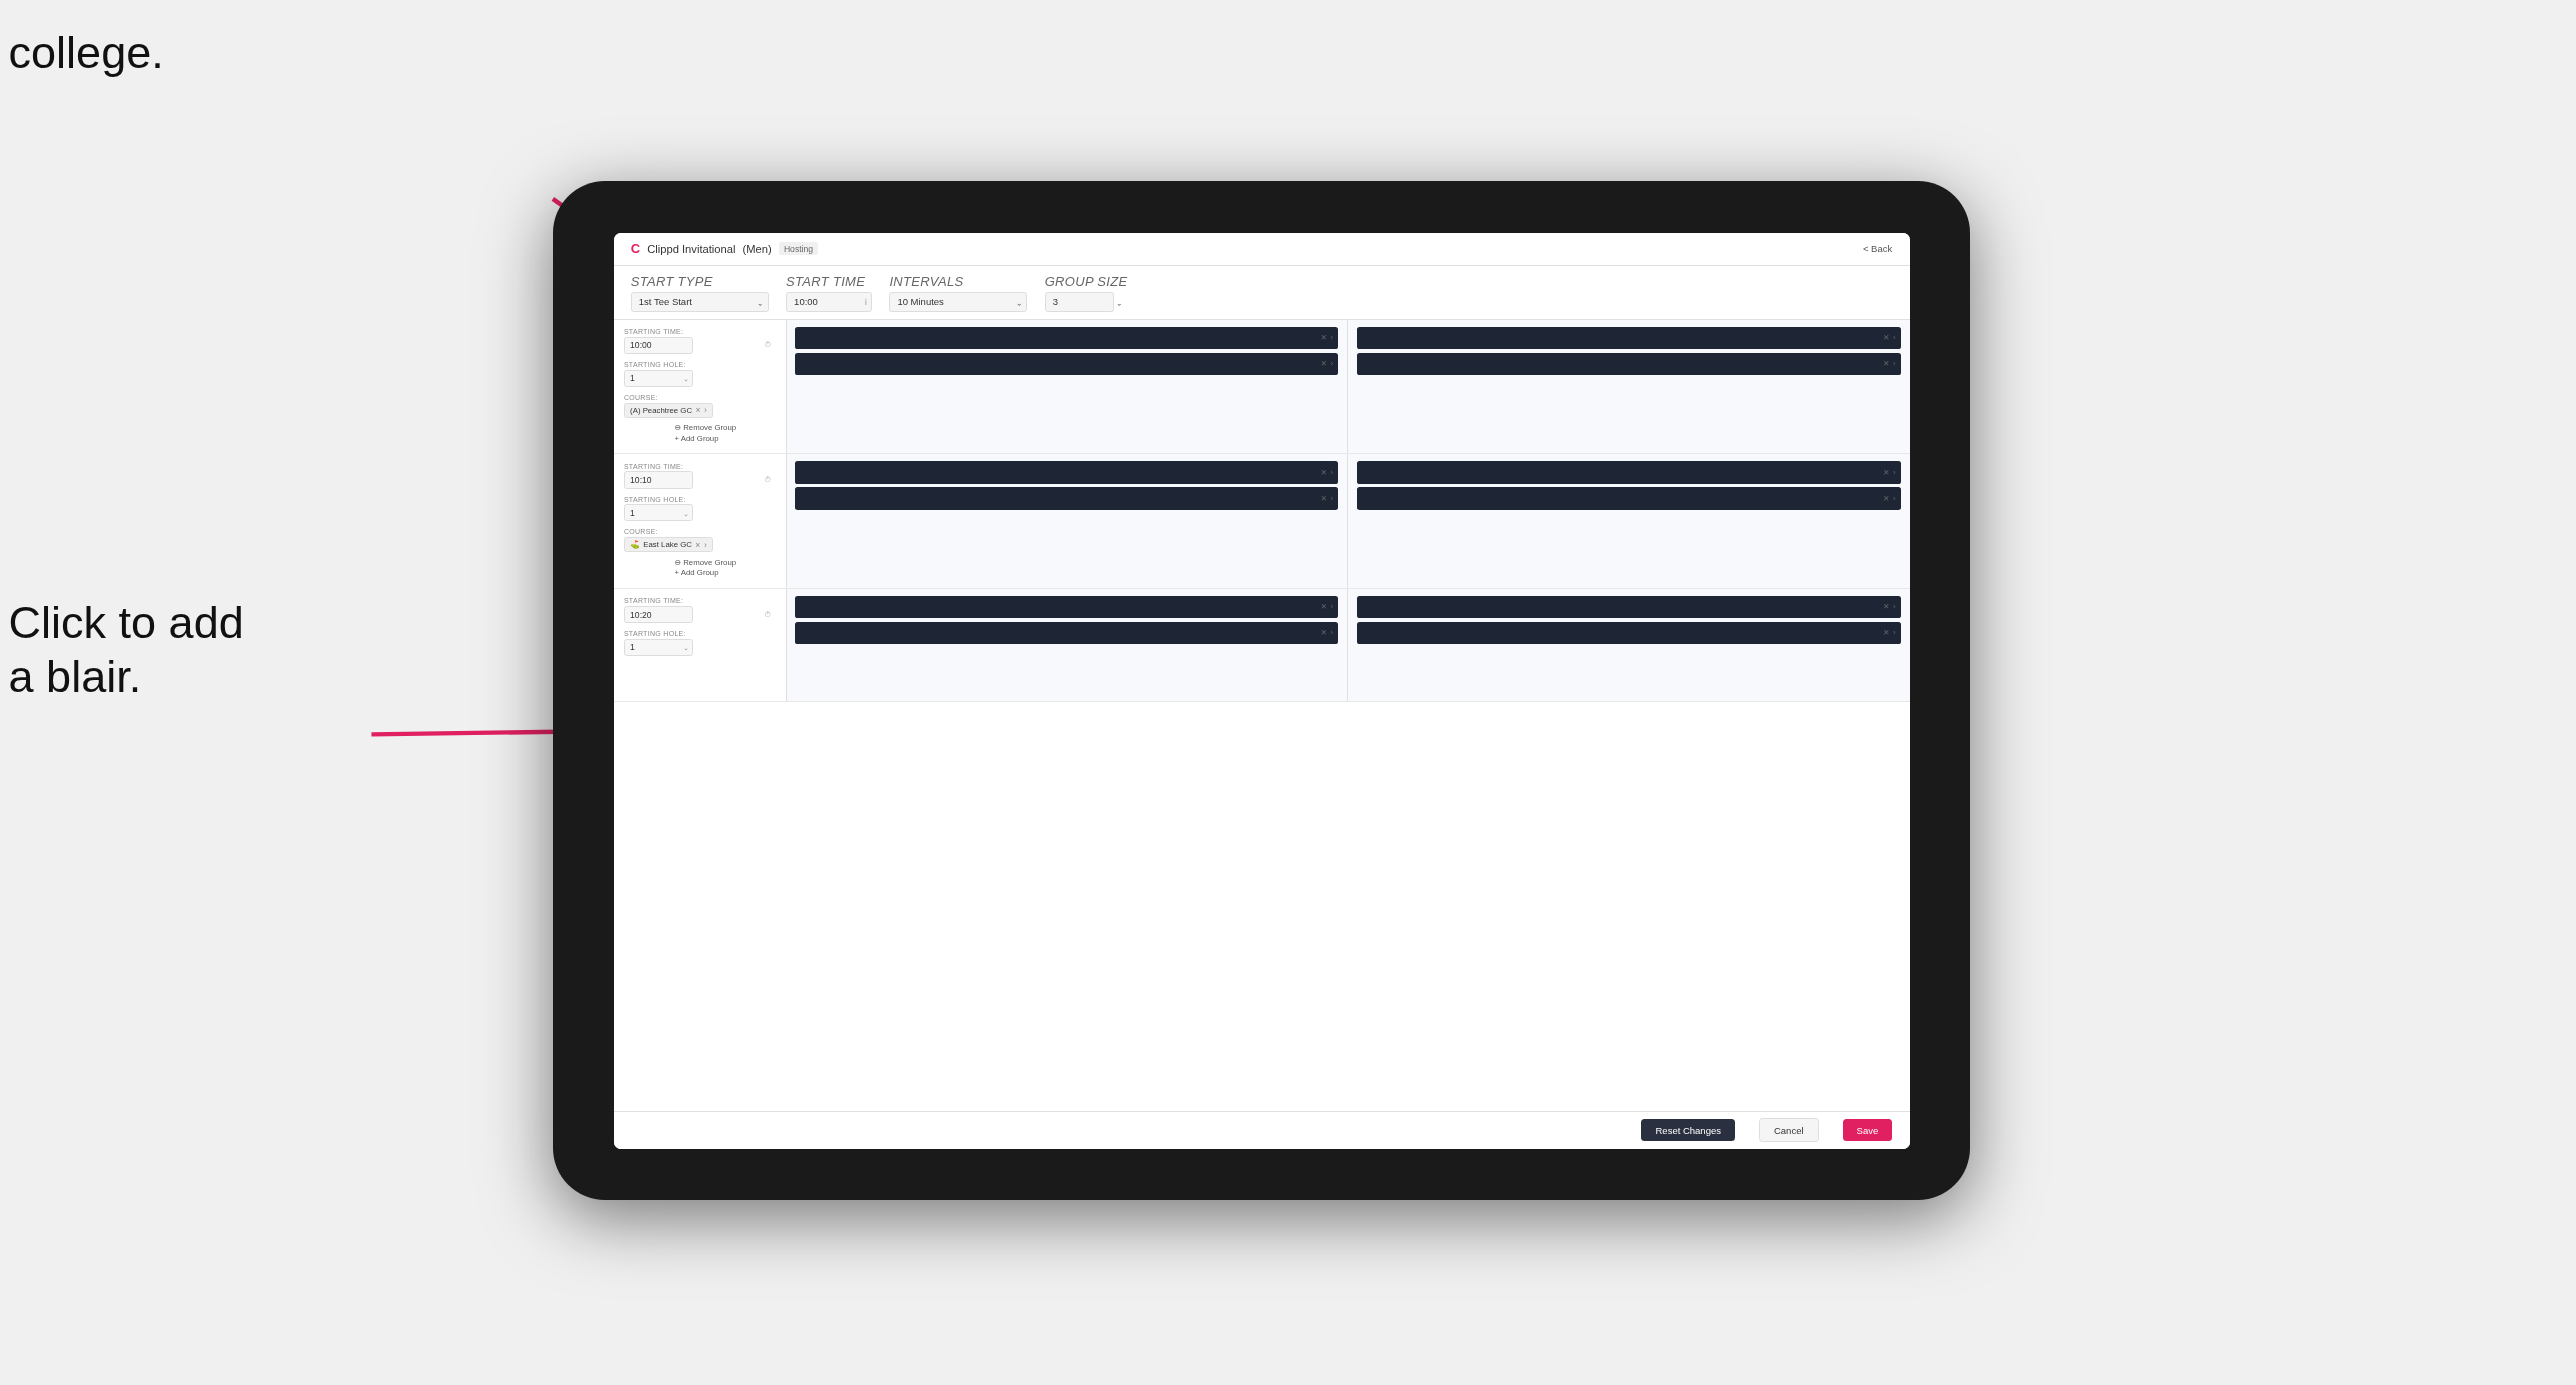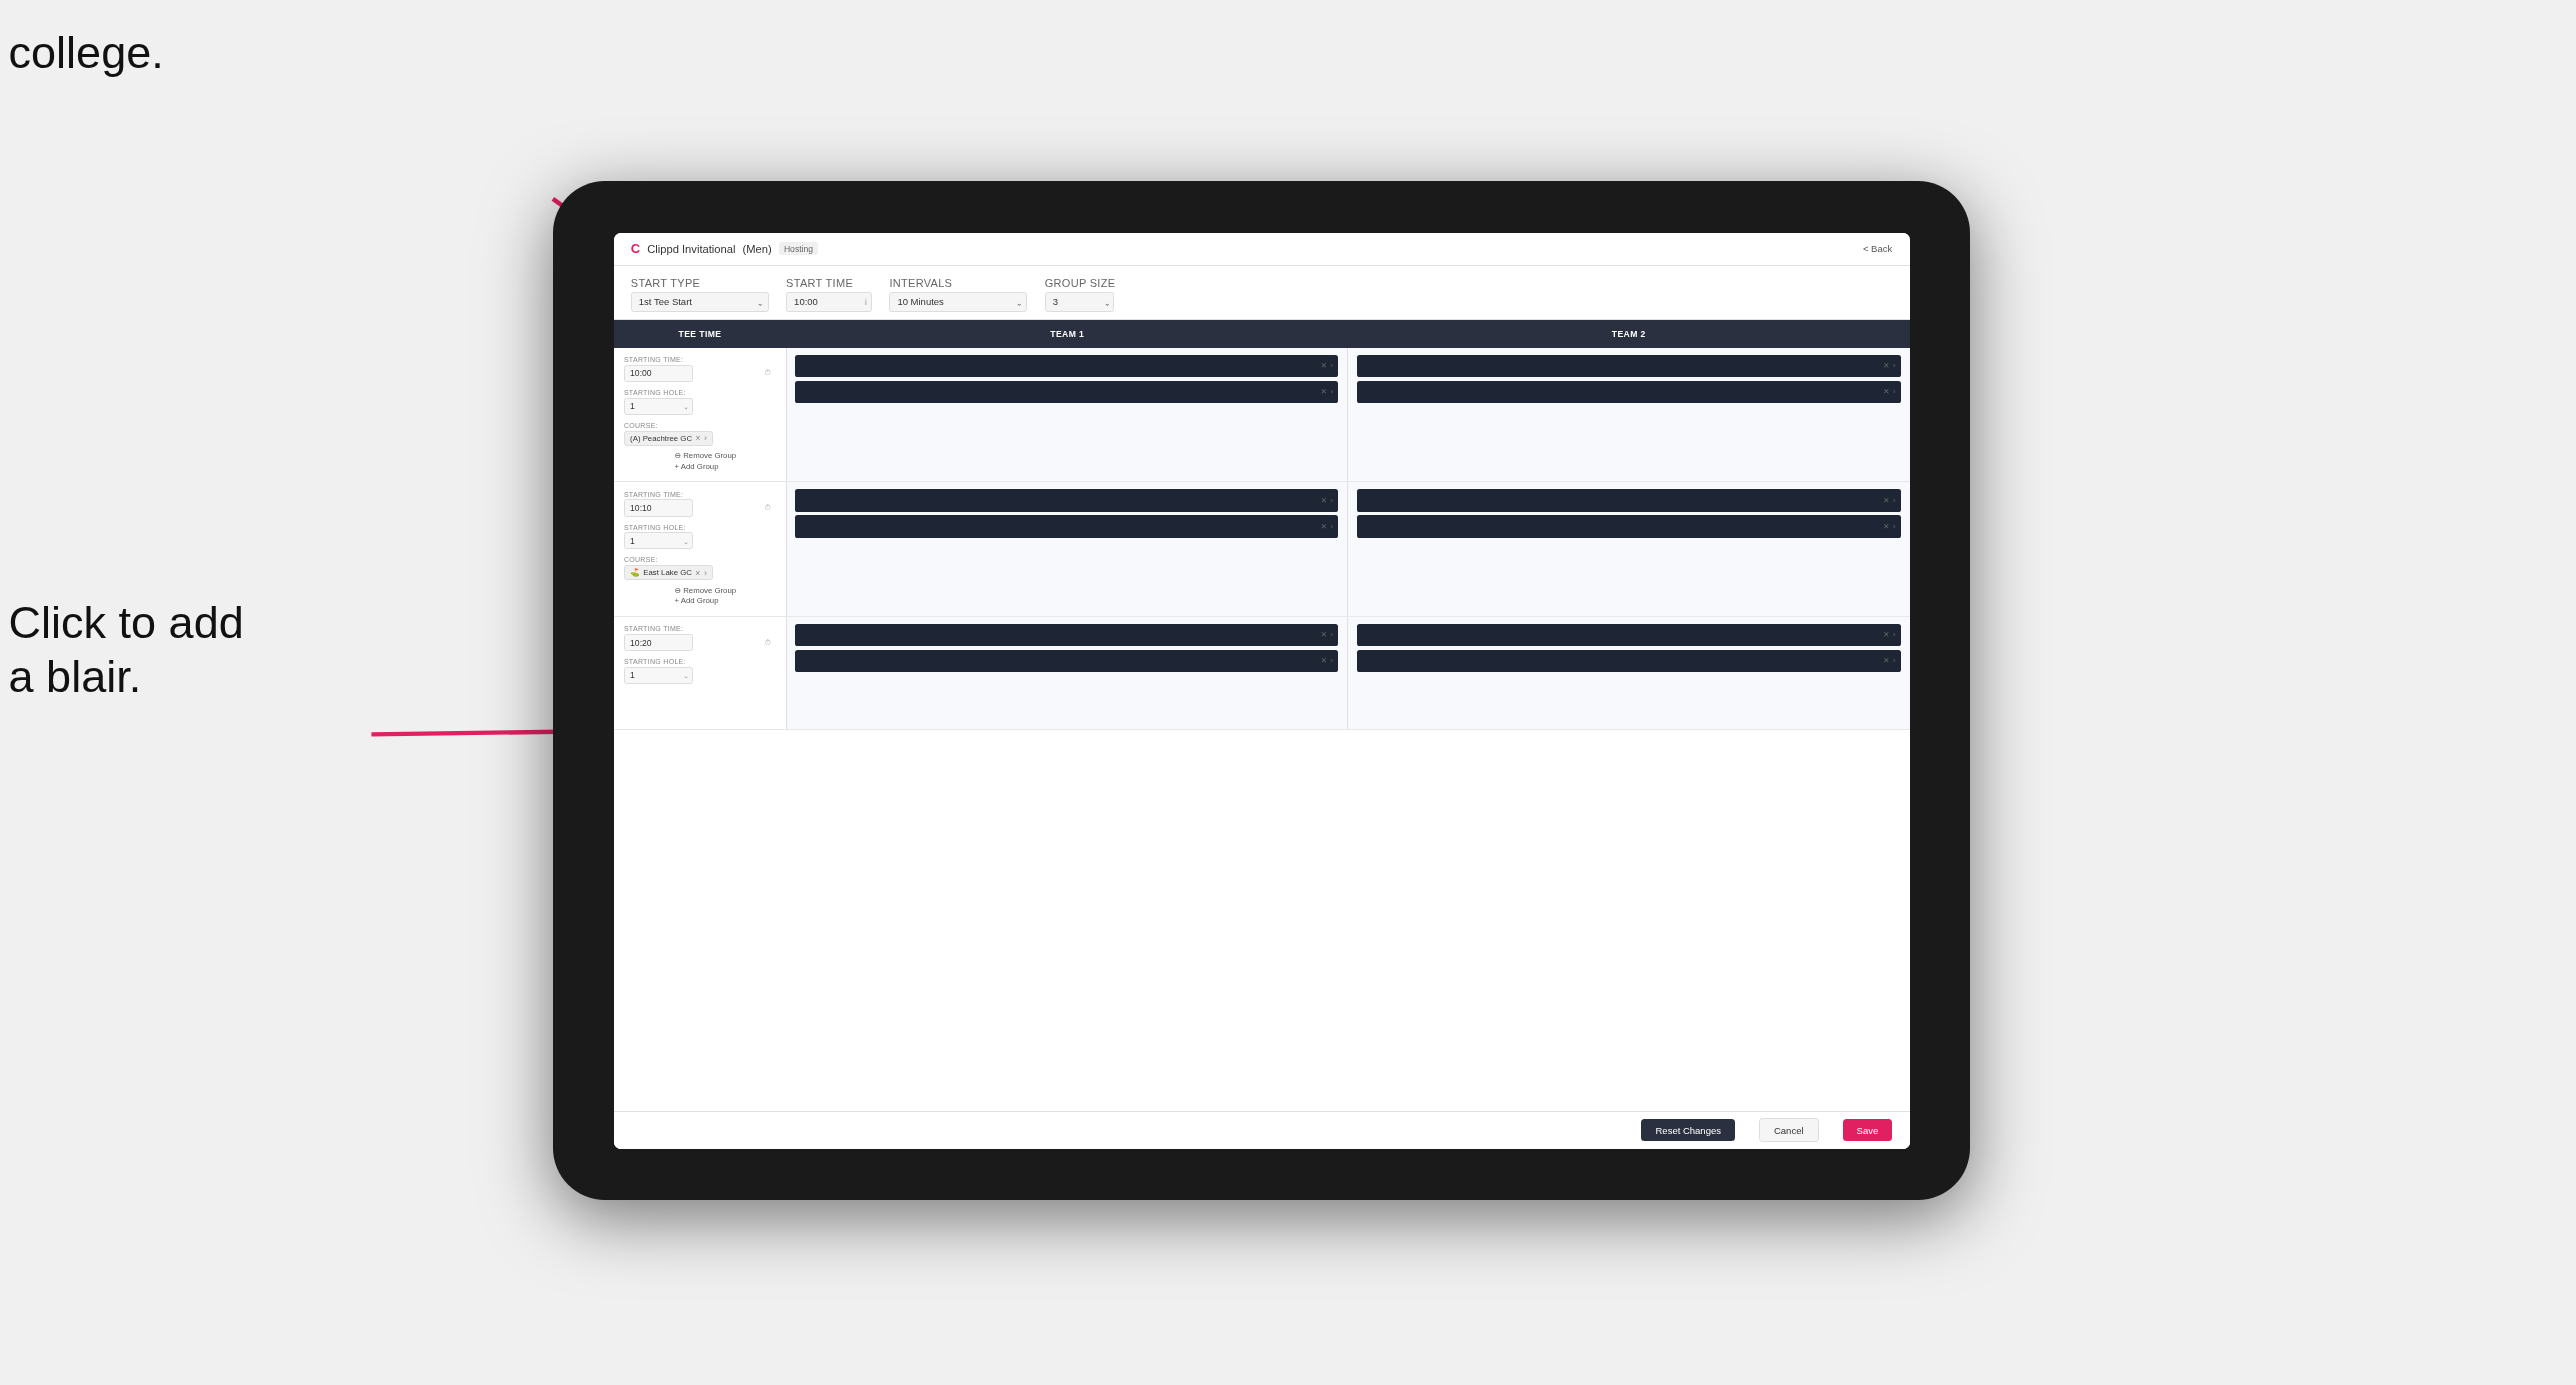--- a/index.html
+++ b/index.html
@@ -164,24 +164,25 @@
       flex-shrink: 0;
       height: 54px;
       align-items: flex-end;
     }
     .setting-group {
       display: flex;
       flex-direction: column;
       gap: 2.6px;
     }
     .setting-label {
-      font-size: 11px;
+      font-size: 13px;
       color: #666;
       text-transform: uppercase;
       letter-spacing: 0.3px;
+      font-style: italic;
     }
     .setting-select {
       background: #f5f5f5;
       border: 0.9px solid #ddd;
       border-radius: 2.6px;
       padding: 3.5px 21px 3.5px 7px;
       font-size: 9.5px;
       color: #333;
       width: 138px;
       appearance: none;
@@ -499,25 +500,20 @@
       <div class="setting-group">
         <div class="setting-label">Group Size</div>
         <div class="setting-select-wrap">
           <select class="setting-select" style="width:69px">
             <option>3</option>
           </select>
         </div>
       </div>
     </div>
 
-    <div class="table-header">
-      <div class="table-header-cell">Tee Time</div>
-      <div class="table-header-cell">Team 1</div>
-      <div class="table-header-cell">Team 2</div>
-    </div>
 
     <div class="main-content">
 
       <div class="tee-time-section">
         <div class="tee-row">
           <div class="tee-left">
             <div class="field-label">STARTING TIME:</div>
             <div class="field-input-wrap">
               <input class="field-input" type="text" value="10:00" style="">
               <span class="field-input-icon">⏱</span>

